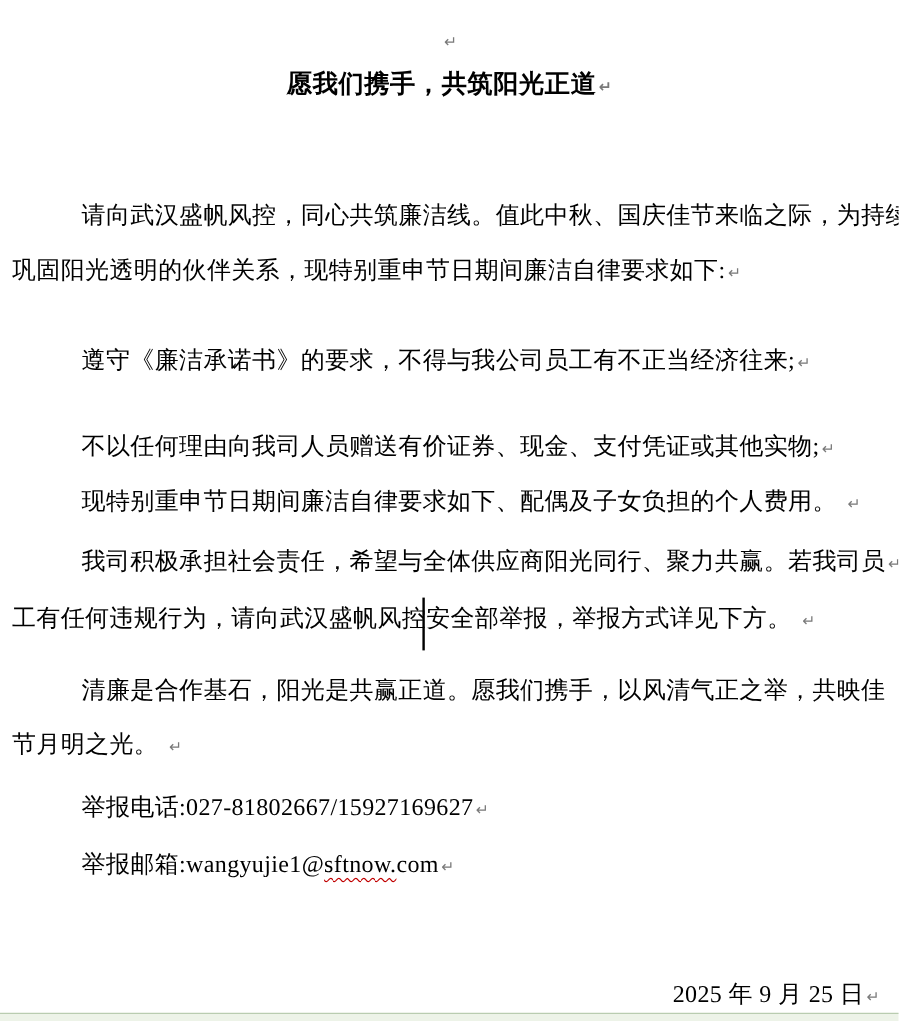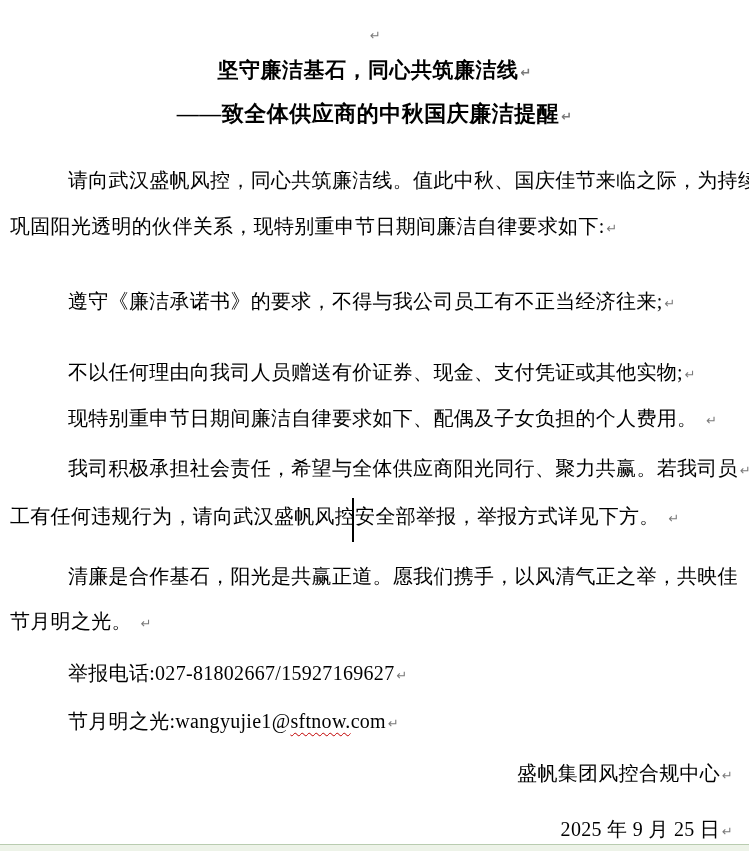--- a/index.html
+++ b/index.html
@@ -69,23 +69,22 @@
   .l16{top:760px;}
   .l17{top:816px;}
 </style>
 </head>
 <body>
 
 <div class="page">
 
   <div class="line center l-empty"><span class="pilcrow">↵</span></div>
 
-  <div class="line center title-line l-title"><span>坚守廉洁基石，同心共筑廉洁线</span><span class="pilcrow">↵</span></div>
+  <div class="line center title-line l-title"><span>愿我们携手，共筑阳光正道</span><span class="pilcrow">↵</span></div>
 
-  <div class="line center subtitle-line l-subtitle"><span>——致全体供应商的中秋国庆廉洁提醒</span><span class="pilcrow">↵</span></div>
 
   <div class="line indent l4"><span>请向武汉盛帆风控，同心共筑廉洁线。值此中秋、国庆佳节来临之际，为持续</span></div>
 
   <div class="line l5"><span>巩固阳光透明的伙伴关系，现特别重申节日期间廉洁自律要求如下:</span><span class="pilcrow">↵</span></div>
 
   <div class="line indent l6"><span>遵守《廉洁承诺书》的要求，不得与我公司员工有不正当经济往来;</span><span class="pilcrow">↵</span></div>
 
 
   <div class="line indent l8"><span>不以任何理由向我司人员赠送有价证券、现金、支付凭证或其他实物;</span><span class="pilcrow">↵</span></div>
 
@@ -94,23 +93,22 @@
   <div class="line indent l10"><span>我司积极承担社会责任，希望与全体供应商阳光同行、聚力共赢。若我司员</span><span class="pilcrow">↵</span></div>
 
   <div class="line indent l12"><span>清廉是合作基石，阳光是共赢正道。愿我们携手，以风清气正之举，共映佳</span></div>
 
   <div class="line l11"><span>工有任何违规行为，请向武汉盛帆风控</span><span>安全部举报，举报方式详见下方。</span><span class="pilcrow sp">↵</span></div>
 
   <div class="line l13"><span>节月明之光。</span><span class="pilcrow sp">↵</span></div>
 
   <div class="line indent l14"><span>举报电话:027-81802667/15927169627</span><span class="pilcrow">↵</span></div>
 
-  <div class="line indent l15"><span>节月明之光:</span><span>wangyujie1@</span><span class="misspelled">sftnow.</span><span>com</span><span class="pilcrow">↵</span></div>
+  <div class="line indent l15"><span>举报邮箱:</span><span>wangyujie1@</span><span class="misspelled">sftnow.</span><span>com</span><span class="pilcrow">↵</span></div>
 
-  <div class="line right l16"><span>盛帆集团风控合规中心</span><span class="pilcrow">↵</span></div>
 
   <div class="line right l17"><span>2025 年 9 月 25 日</span><span class="pilcrow">↵</span></div>
 
   <div class="caret"></div>
 
   <div class="footer-bar"></div>
 
 </div>
 
 </body></html>

